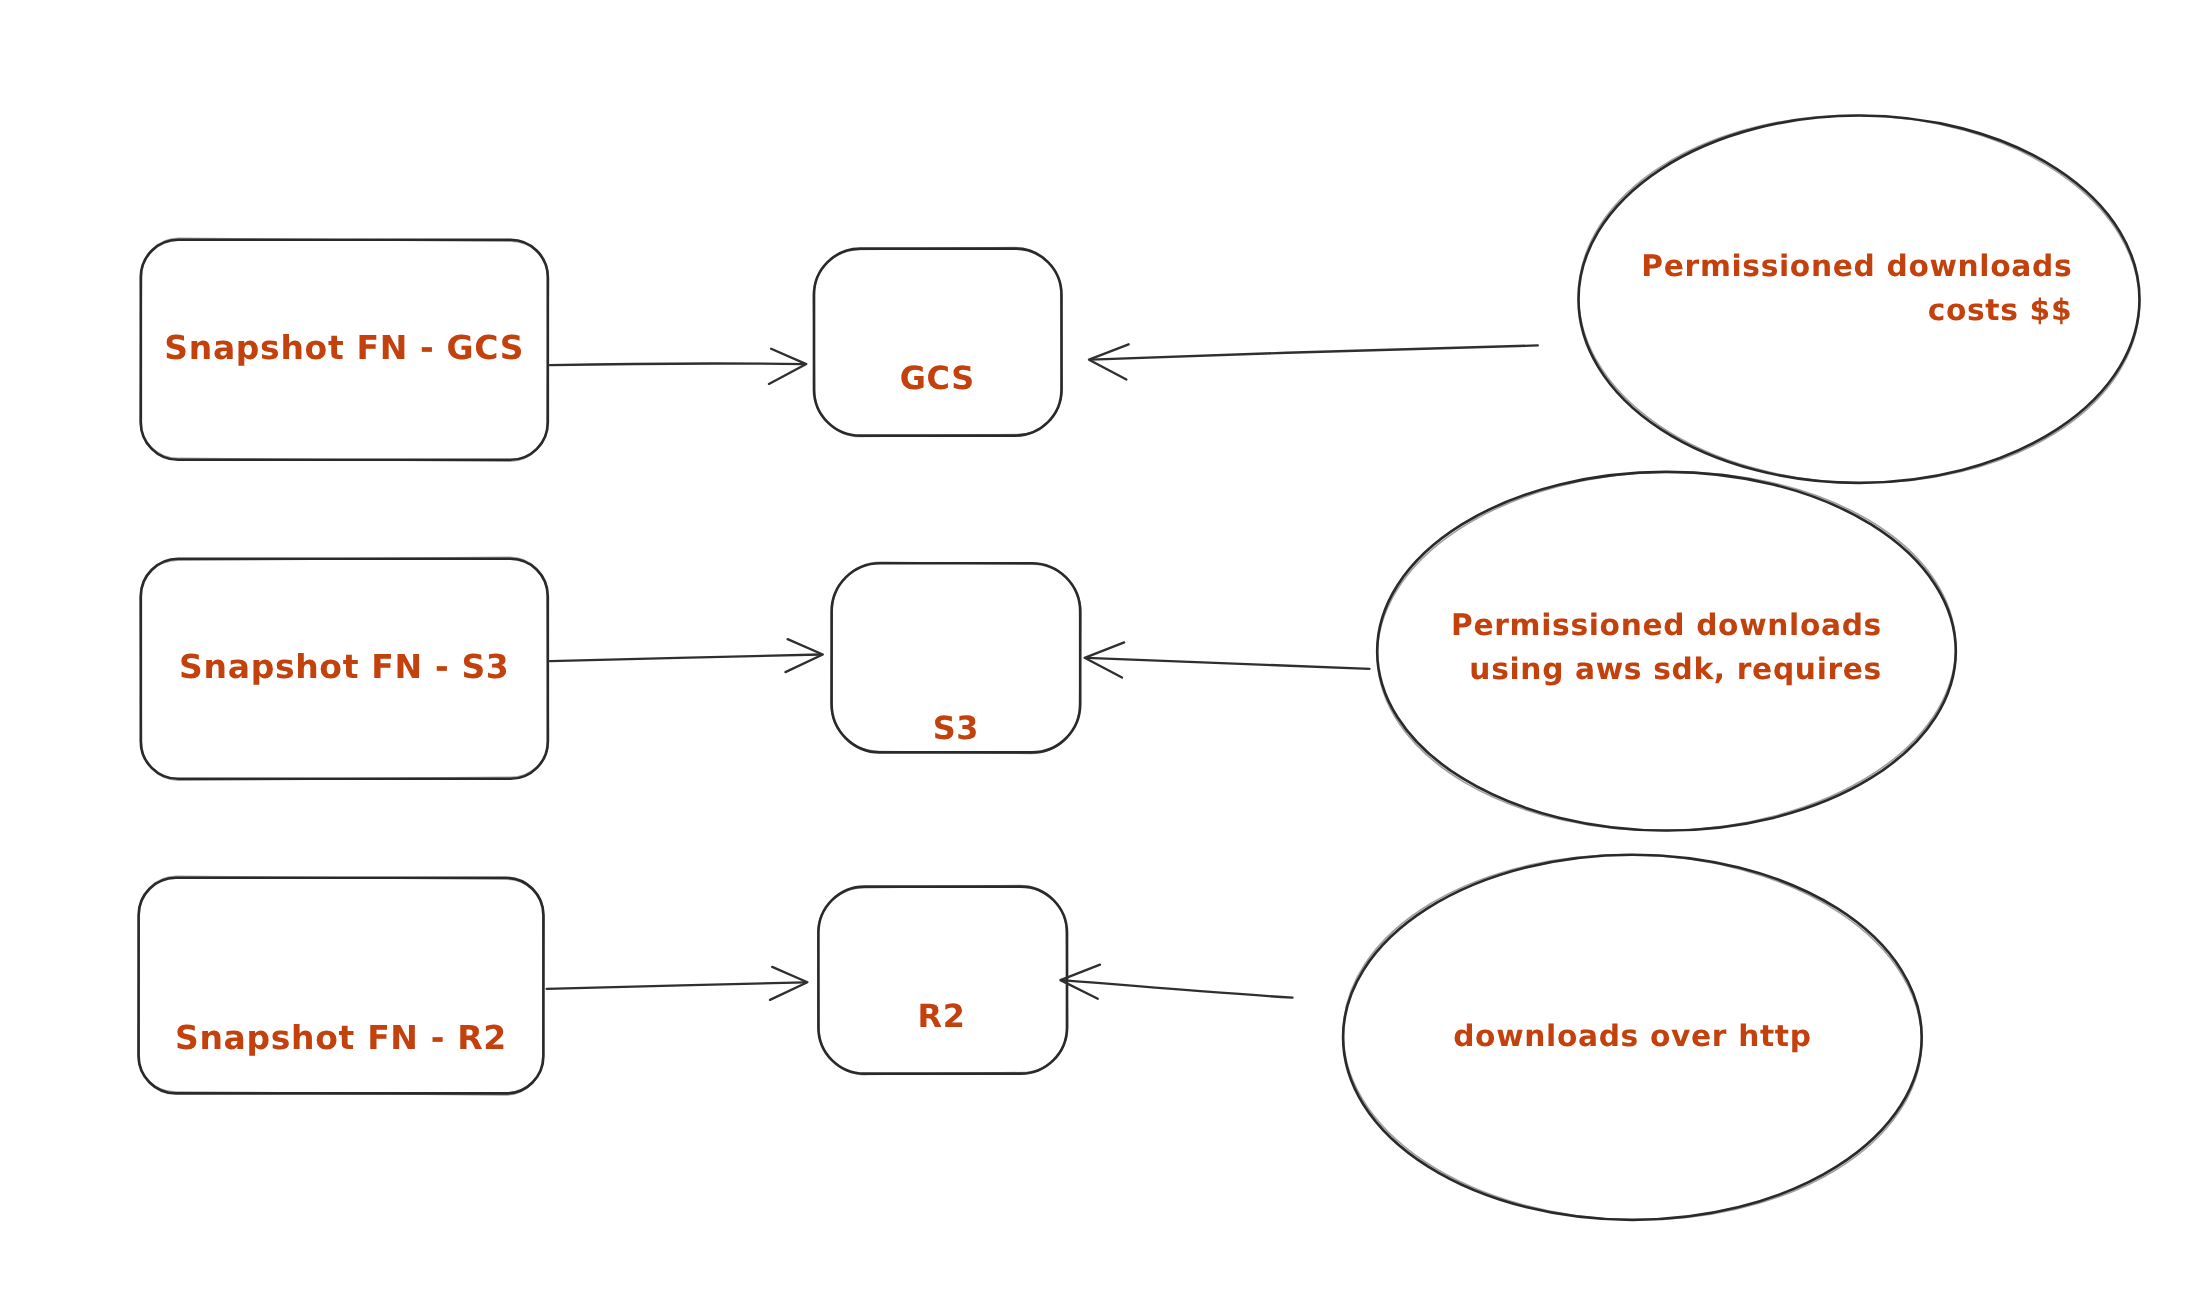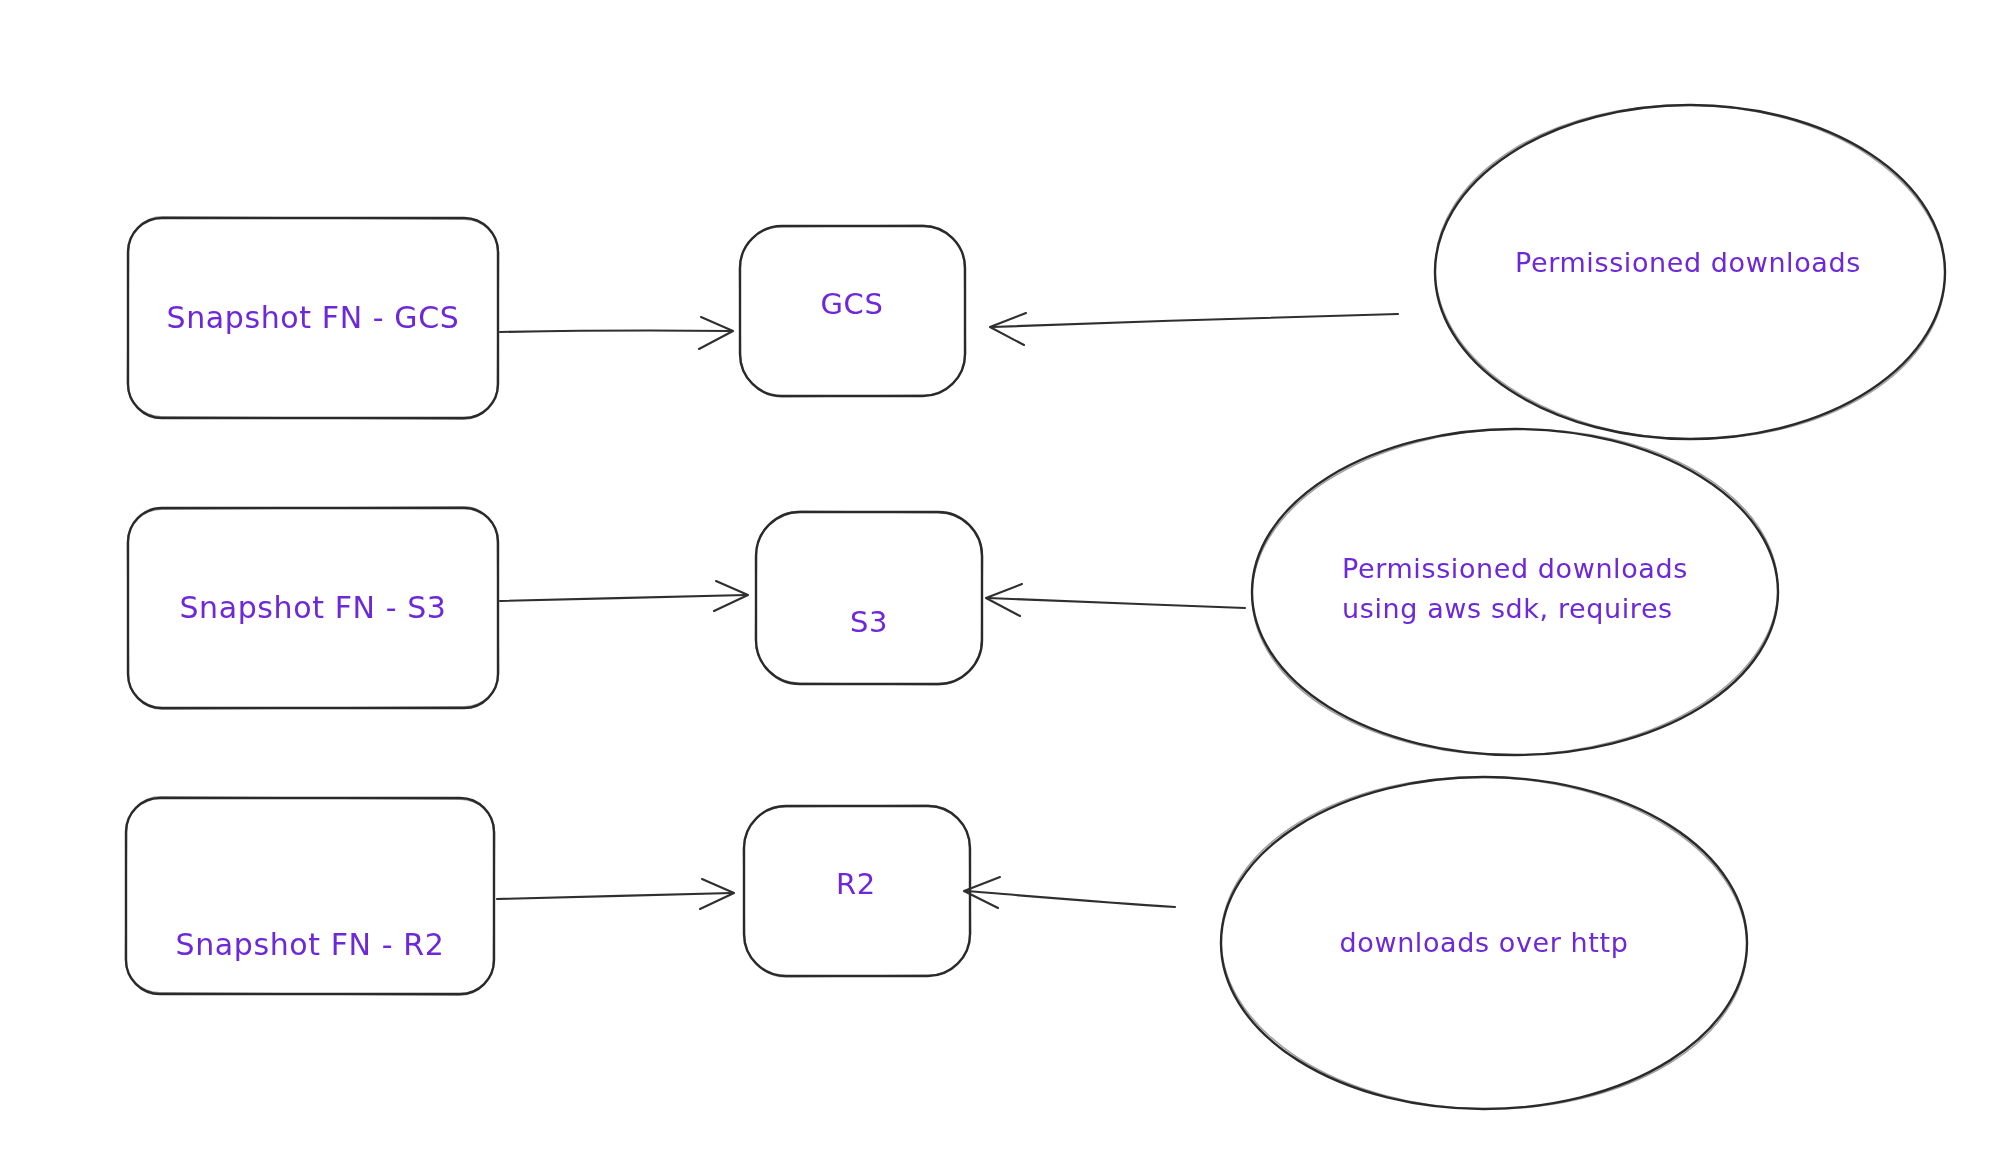--- a/index.html
+++ b/index.html
@@ -45,26 +45,27 @@
     fill: none;
     stroke: #2f2f2f;
     stroke-width: 2.1;
     stroke-linecap: round;
     stroke-linejoin: round;
   }
   .lbl {
     position: absolute;
     transform: translate(-50%, -50%);
     white-space: nowrap;
-    text-align: left;
+    text-align: right;
     letter-spacing: 0.6px;
-    color: #6d28d9;
+    color: #c2410c;
+    font-weight: bold;
   }
   .src-lbl  { font-size: 30px; }
-  .tgt-lbl  { font-size: 29px; }
+  .tgt-lbl  { font-size: 29px; margin-top: 40px; }
   .note-lbl { font-size: 27px; line-height: 40px; }
 </style>
 </head>
 <body>
 
 <div class="canvas">
 
   <svg width="2000" height="1174" viewBox="0 0 2000 1174">
 
     <g>
@@ -136,20 +137,21 @@
   <div class="lbl src-lbl" style="left:313px; top:317px;">Snapshot FN - GCS</div>
   <div class="lbl src-lbl" style="left:313px; top:607px;">Snapshot FN - S3</div>
   <div class="lbl src-lbl" style="left:310px; top:944px;">Snapshot FN - R2</div>
 
   <div class="lbl tgt-lbl" style="left:852px; top:304px;">GCS</div>
   <div class="lbl tgt-lbl" style="left:869px; top:622px;">S3</div>
   <div class="lbl tgt-lbl" style="left:856px; top:884px;">R2</div>
 
   <div class="lbl note-lbl" style="left:1688px; top:263px;">
     <div>Permissioned downloads</div>
+    <div>costs $$</div>
   </div>
 
   <div class="lbl note-lbl" style="left:1515px; top:589px;">
     <div>Permissioned downloads</div>
     <div>using aws sdk, requires</div>
   </div>
 
   <div class="lbl note-lbl" style="left:1484px; top:943px;">
     <div>downloads over http</div>
   </div>

